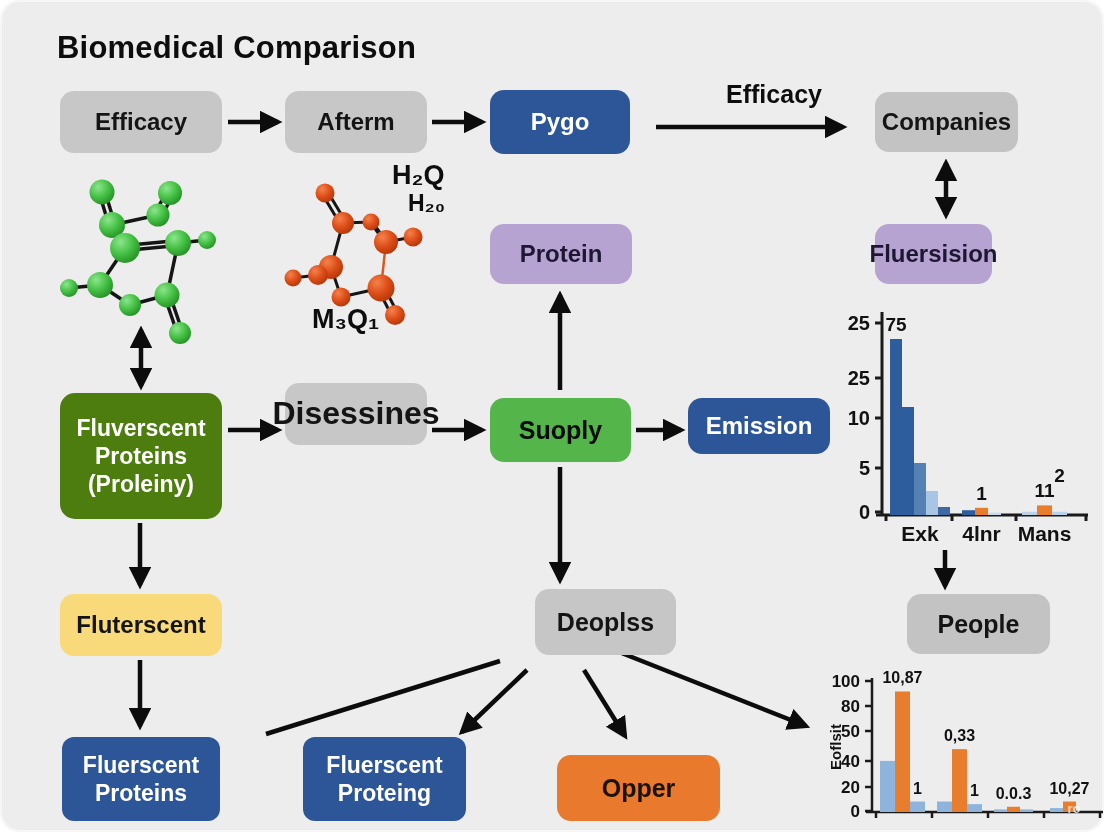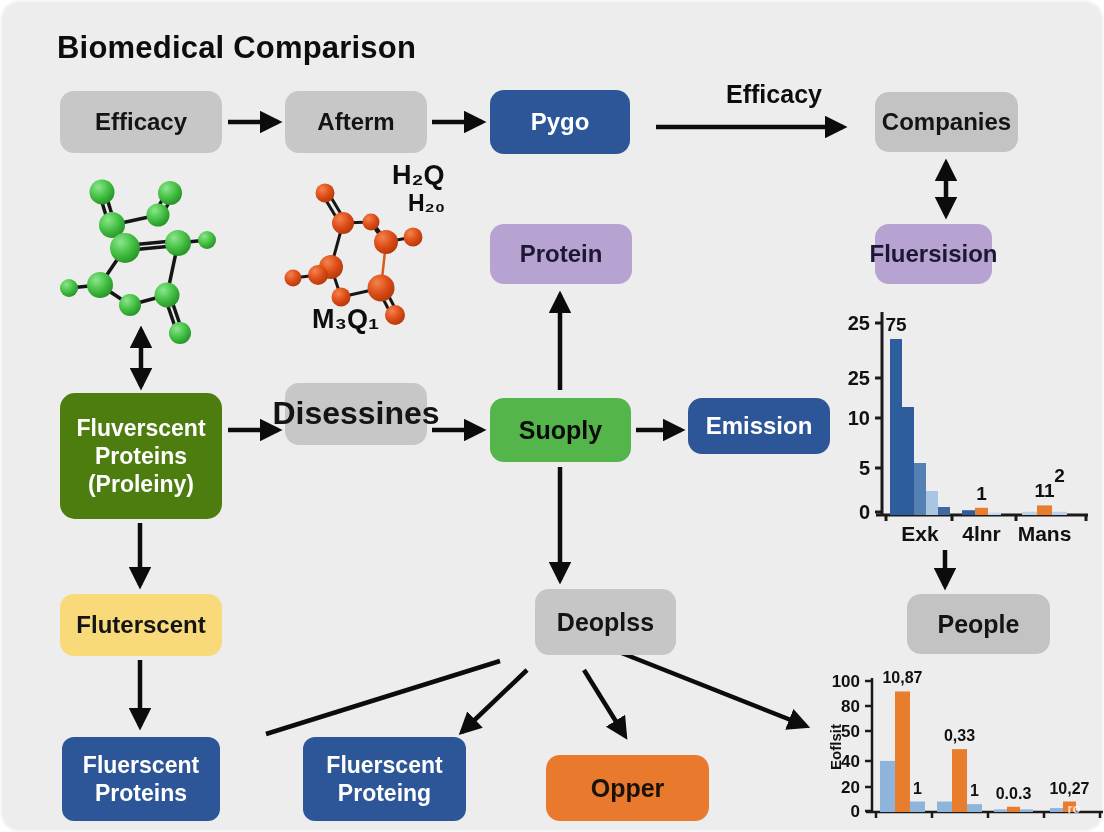--- a/index.html
+++ b/index.html
@@ -243,16 +243,16 @@
   <div class="box" id="b-disessines" style="background: rgb(199, 199, 199); color: rgb(20, 20, 20);">Disessines</div>
   <div class="box" id="b-suoply" style="background: rgb(84, 181, 74); color: rgb(10, 10, 10);">Suoply</div>
   <div class="box" id="b-emission" style="background: rgb(45, 86, 152); color: rgb(255, 255, 255);">Emission</div>
   <div class="box" id="b-fluterscent" style="background: rgb(248, 218, 123); color: rgb(20, 20, 20);">Fluterscent</div>
   <div class="box" id="b-deoplss" style="background: rgb(198, 198, 198); color: rgb(20, 20, 20);">Deoplss</div>
   <div class="box" id="b-people" style="background: rgb(195, 195, 195); color: rgb(20, 20, 20);">People</div>
   <div class="box" id="b-fluprot2" style="background: rgb(45, 86, 152); color: rgb(255, 255, 255);">Fluerscent
 Proteins</div>
   <div class="box" id="b-fluproting" style="background: rgb(45, 86, 152); color: rgb(255, 255, 255);">Fluerscent
 Proteing</div>
-  <div class="box" id="b-opper" style="background: rgb(232, 121, 45); color: rgb(26, 18, 8);">Opper</div>
+  <div class="box" id="b-opper" style="background: rgb(232, 121, 45); color: rgb(26, 18, 8); margin-left: 11px;">Opper</div>
 
 </div>
 </div>
 
 </body></html>

